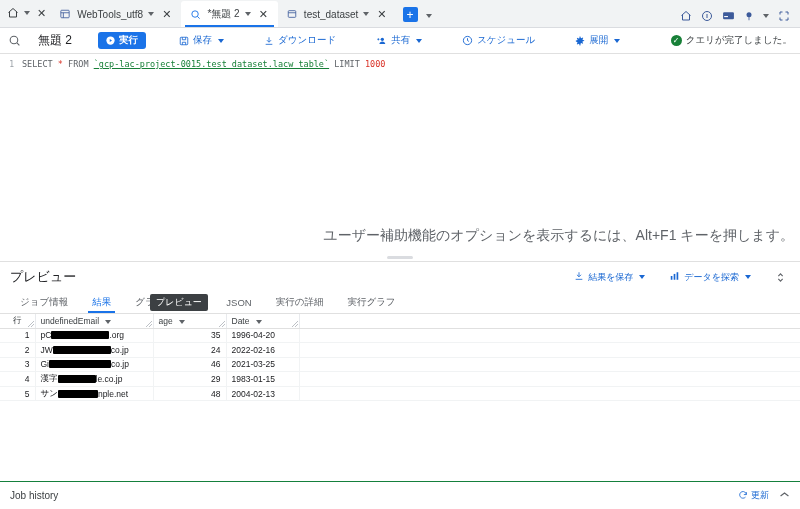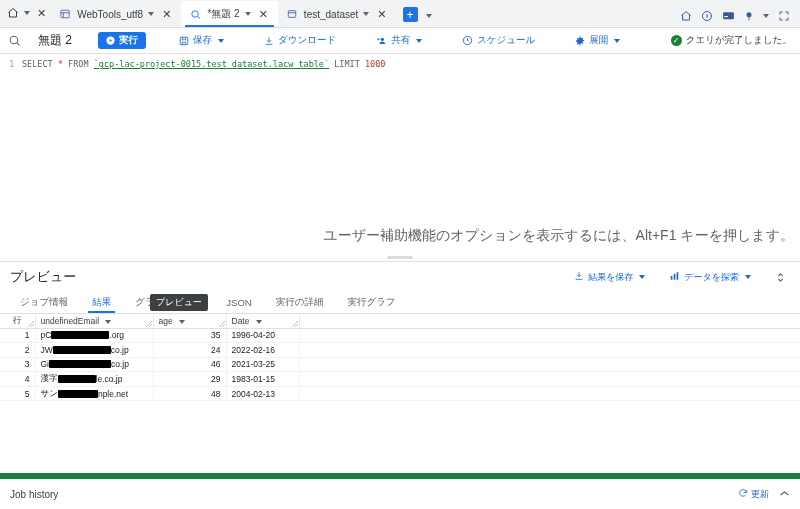--- a/index.html
+++ b/index.html
@@ -114,22 +114,22 @@
     position: absolute; right: 1px; bottom: 1px; width: 6px; height: 6px;
     background:
       linear-gradient(135deg, transparent 45%, #bdc1c6 45%, #bdc1c6 57%, transparent 57%),
       linear-gradient(135deg, transparent 70%, #bdc1c6 70%, #bdc1c6 82%, transparent 82%);
   }
   .redact { display: inline-block; background: #000; height: 8px; vertical-align: -1px; border-radius: 1px; }
   .cellrow { display: flex; align-items: center; }
 
   
   .footer {
-    position: absolute; left: 0; right: 0; bottom: 0; height: 36px;
-    background: #fff; border-top: 6px solid #15803d; display: flex; align-items: center; padding: 0 10px; gap: 10px;
+    position: absolute; left: 0; right: 0; bottom: 0; height: 28px;
+    background: #fff; border-top: 1px solid #15803d; display: flex; align-items: center; padding: 0 10px; gap: 10px;
   }
   .footer-title { font-size: 10px; color: #3c4043; }
   .footer-right { margin-left: auto; display: flex; align-items: center; gap: 10px; }
   .refresh-btn { display: inline-flex; align-items: center; gap: 3px; font-size: 9px; color: #1967d2; cursor: pointer; }
   .chev-up { color: #5f6368; font-size: 9px; }
   .spacer-white { flex: 1 1 auto; background: #fff; }
 </style>
 </head>
 <body>
 

